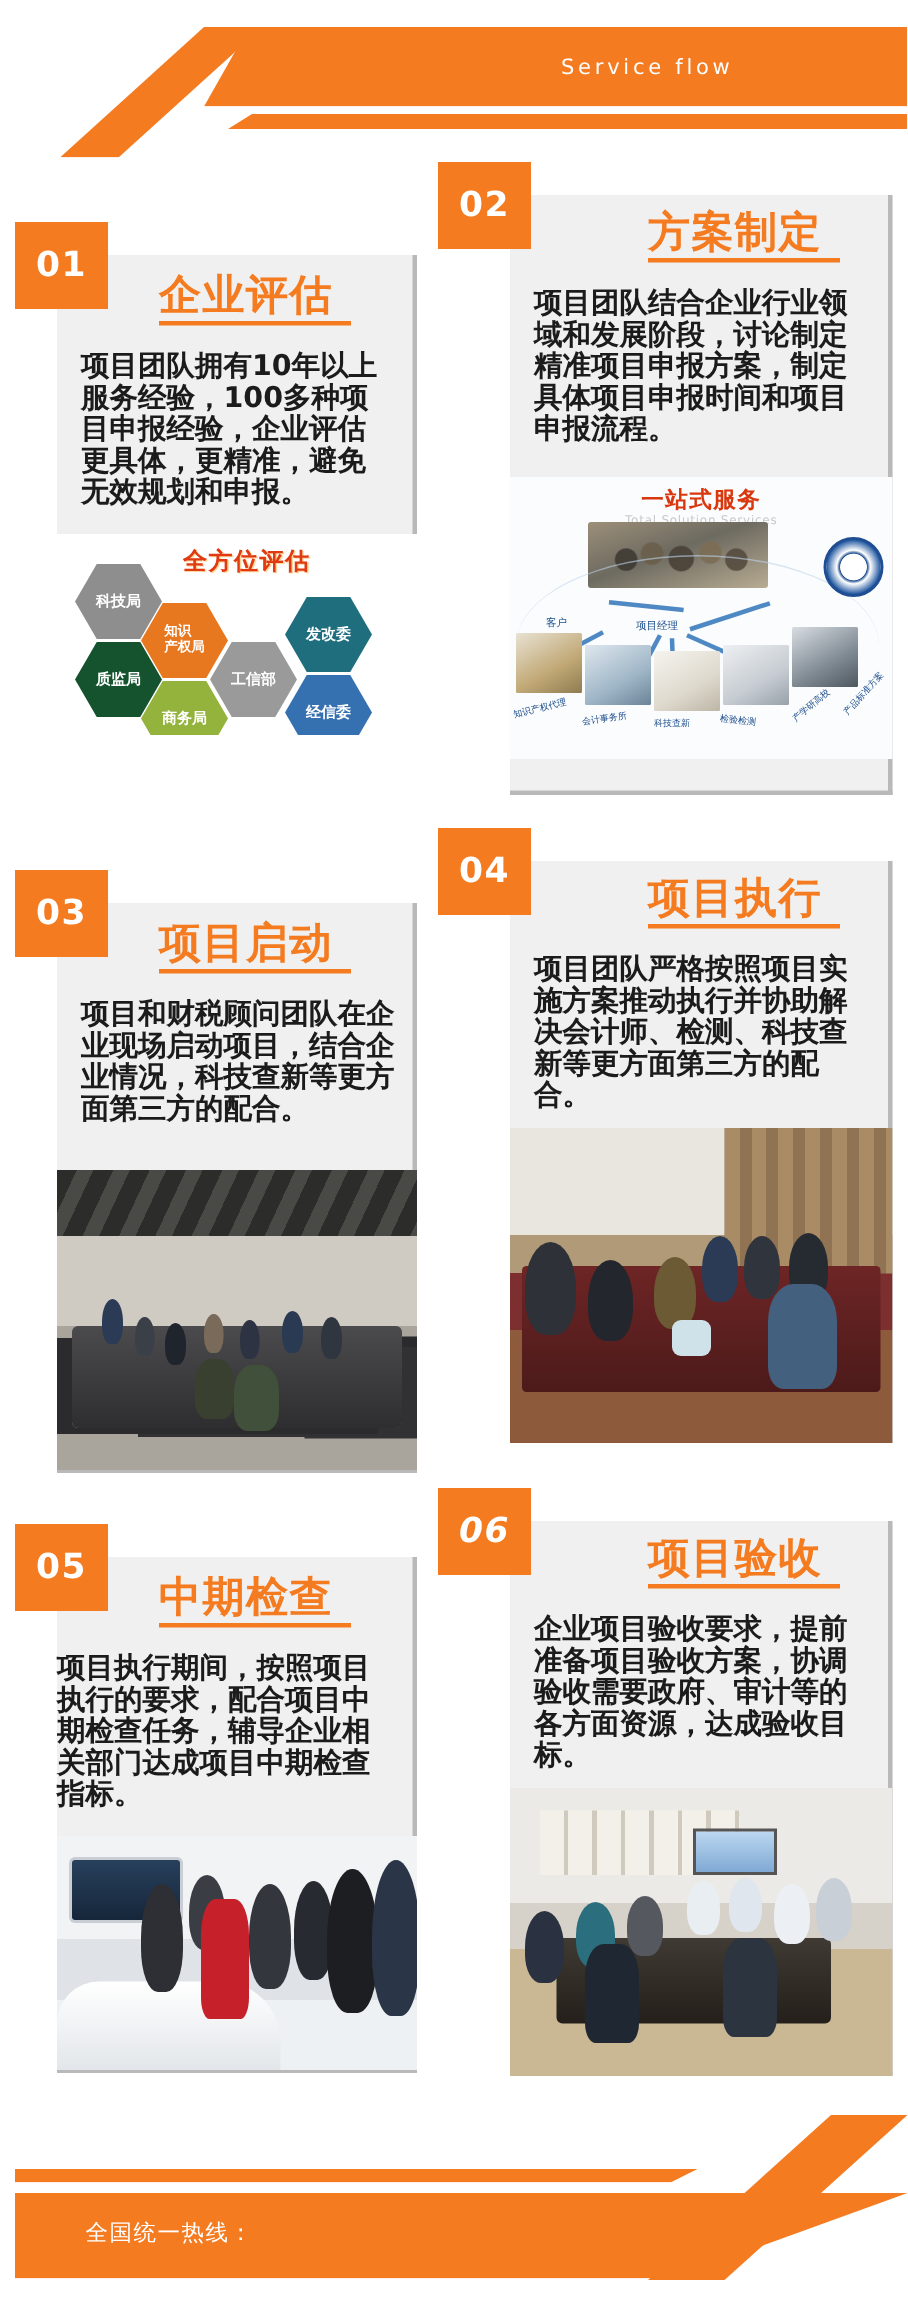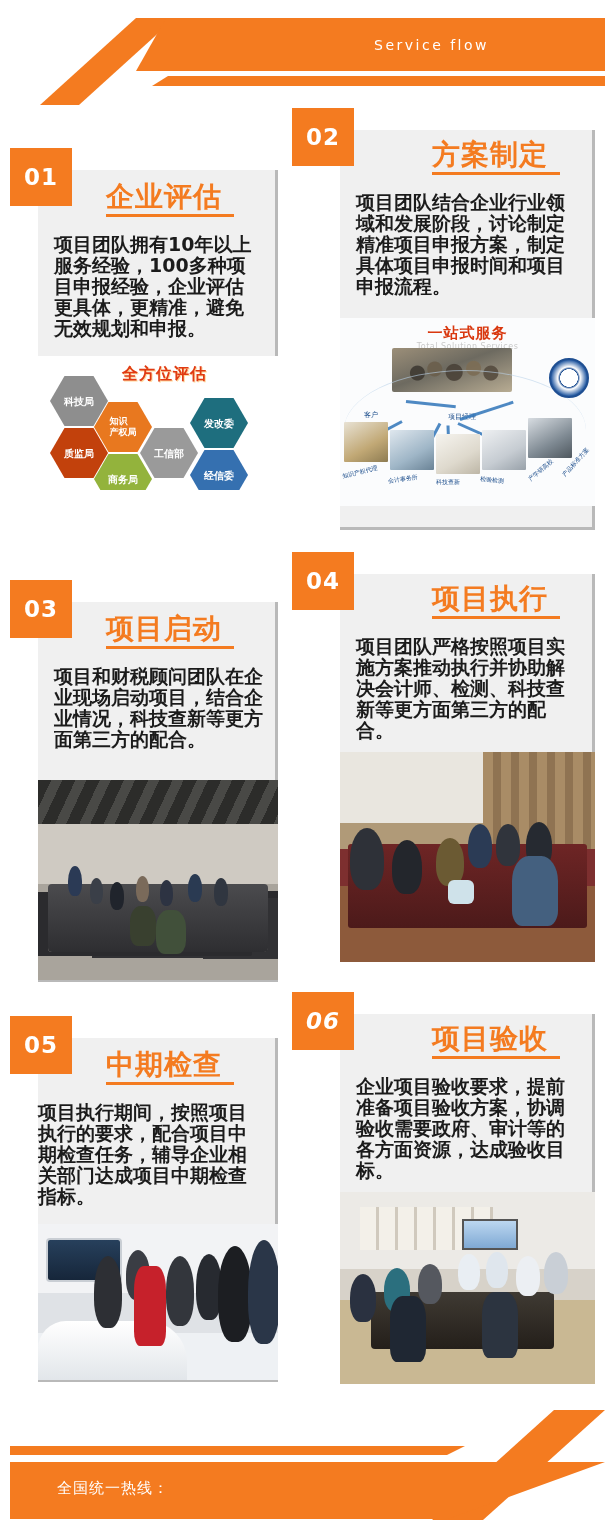--- a/index.html
+++ b/index.html
@@ -245,21 +245,21 @@
     <div class="badge" style="left:0; top:0; width:62px; height:58px;">01</div>
     <div class="title" style="left:96px; top:30px;">企业评估</div>
     <div class="title-rule" style="left:96px; top:66px; width:128px;"></div>
     <div class="desc" style="left:44px; top:86px; width:208px;">项目团队拥有10年以上服务经验，100多种项目申报经验，企业评估更具体，更精准，避免无效规划和申报。</div>
 
     <div class="figure hexfig" style="left:28px; top:208px; width:240px; height:134px;">
       <div class="hexttl" style="left:84px; top:8px;">全方位评估</div>
 
       <div class="hex" style="left:12px;  top:20px; background:#8E8E8E;">科技局</div>
       <div class="hex" style="left:56px;  top:46px; background:#E8781F; font-size:9px;">知识<br>产权局</div>
-      <div class="hex" style="left:12px;  top:72px; background:#c2410c;">质监局</div>
+      <div class="hex" style="left:12px;  top:72px; background:#14532d;">质监局</div>
       <div class="hex" style="left:56px;  top:98px; background:#93B33C;">商务局</div>
       <div class="hex" style="left:102px; top:72px; background:#9A9A9A;">工信部</div>
       <div class="hex" style="left:152px; top:42px; background:#1E6E7E;">发改委</div>
       <div class="hex" style="left:152px; top:94px; background:#3570B0;">经信委</div>
     </div>
   </div>
 
   <div class="card" style="left:292px; top:108px;">
     <div class="body" style="left:48px; top:22px; width:255px; height:400px;"></div>
     <div class="badge" style="left:0; top:0; width:62px; height:58px;">02</div>
@@ -268,21 +268,21 @@
     <div class="desc" style="left:64px; top:84px; width:222px;">项目团队结合企业行业领域和发展阶段，讨论制定精准项目申报方案，制定具体项目申报时间和项目申报流程。</div>
 
     <div class="figure ossfig" style="left:48px; top:210px; width:255px; height:188px;">
       <div class="oss-title">一站式服务</div>
       <div class="oss-sub">Total Solution Services</div>
       <div class="oss-hero"></div>
 
       <div class="oss-arc"></div>
 
       <div class="oss-node" style="left:24px; top:80px;margin-top:12px;">客户</div>
-      <div class="oss-node" style="left:108px; top:94px;">项目经理</div>
+      <div class="oss-node" style="left:84px; top:94px;">项目经理</div>
 
       <div class="oss-arrow" style="left:66px; top:82px; width:50px; transform:rotate(6deg);"></div>
       <div class="oss-arrow" style="left:120px; top:100px; width:56px; transform:rotate(-18deg);"></div>
       <div class="oss-arrow" style="left:118px; top:104px; width:60px; transform:rotate(24deg);"></div>
       <div class="oss-arrow" style="left:62px; top:102px; width:52px; transform:rotate(152deg);"></div>
       <div class="oss-arrow" style="left:108px; top:106px; width:42px; transform:rotate(88deg);"></div>
       <div class="oss-arrow" style="left:100px; top:104px; width:46px; transform:rotate(118deg);"></div>
 
       <div class="oss-thumb" style="left:4px;  top:104px; background:linear-gradient(150deg,#e8e2d4,#c1a875 60%,#8e7c52);"></div>
       <div class="oss-thumb" style="left:50px; top:112px; background:linear-gradient(150deg,#dfe7ee,#9fb6c7 60%,#6a8396);"></div>

